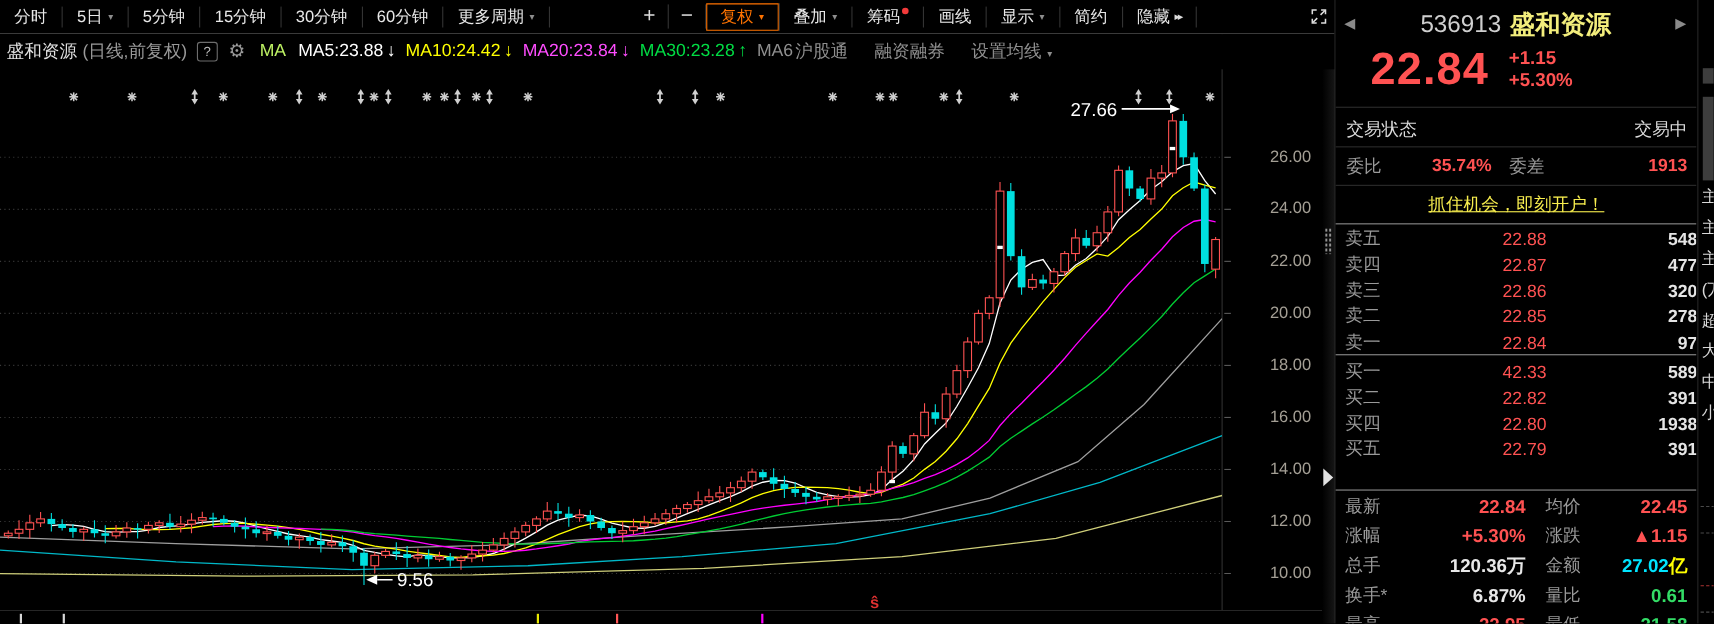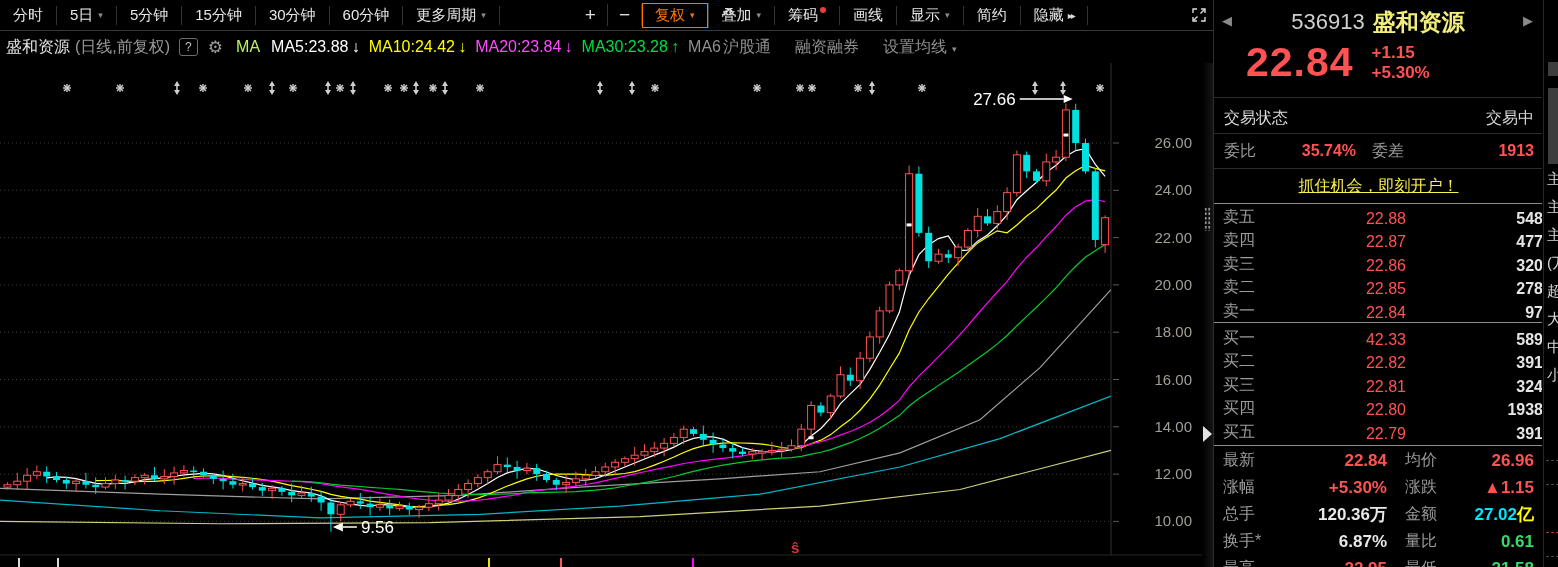--- a/index.html
+++ b/index.html
@@ -705,42 +705,37 @@
           <span class="o-lab">买一</span>
           <span class="o-price">42.33</span>
           <span class="o-vol">589</span>
         </div>
         <div class="o-row">
           <span class="o-lab">买二</span>
           <span class="o-price">22.82</span>
           <span class="o-vol">391</span>
         </div>
         <div class="o-row">
-          <span class="o-lab">买三</span>
-          <span class="o-price">22.81</span>
-          <span class="o-vol">324</span>
-        </div>
-        <div class="o-row">
           <span class="o-lab">买四</span>
           <span class="o-price">22.80</span>
           <span class="o-vol">1938</span>
         </div>
         <div class="o-row">
           <span class="o-lab">买五</span>
           <span class="o-price">22.79</span>
           <span class="o-vol">391</span>
         </div>
       </div>
     <div class="hr bright" style="top:445px"></div>
     <div style="position:absolute;top:447px;left:0;width:329px" id="stats">
         <div class="s-row">
           <span class="s-l1">最新</span>
           <span class="s-v1 c-red">22.84</span>
           <span class="s-l2">均价</span>
-          <span class="s-v2"><span class="c-red">26.96</span></span>
+          <span class="s-v2"><span class="c-red">22.45</span></span>
         </div>
         <div class="s-row">
           <span class="s-l1">涨幅</span>
           <span class="s-v1 c-red">+5.30%</span>
           <span class="s-l2">涨跌</span>
           <span class="s-v2"><span class="c-red">▲1.15</span></span>
         </div>
         <div class="s-row">
           <span class="s-l1">总手</span>
           <span class="s-v1 c-white">120.36万</span>

